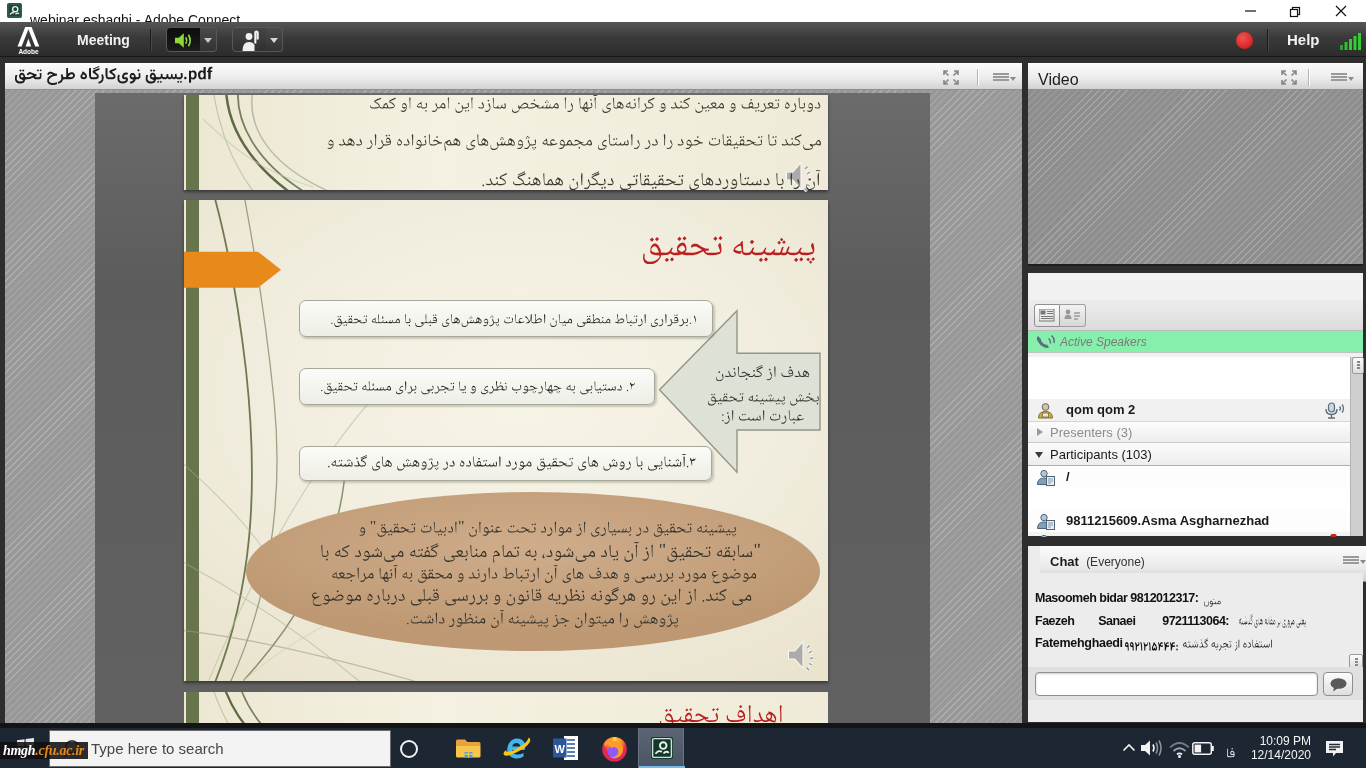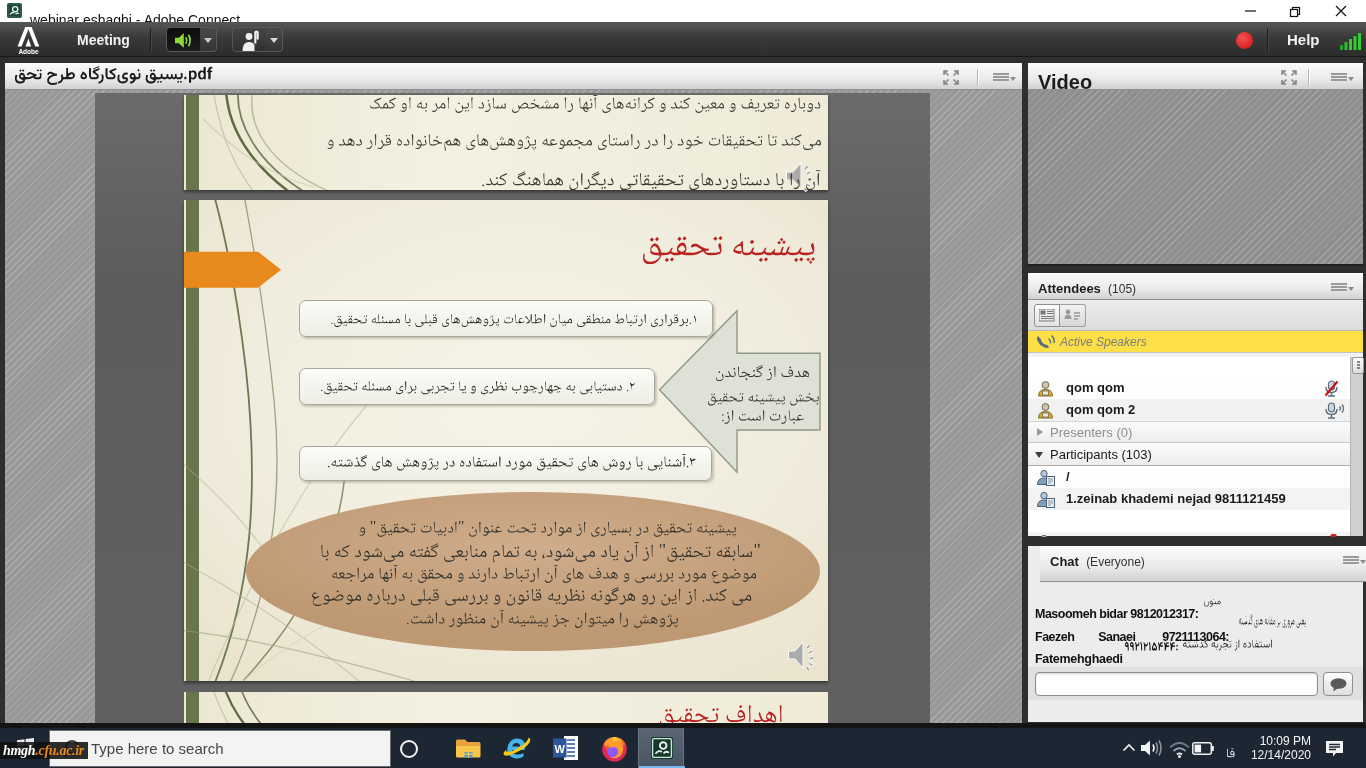--- a/index.html
+++ b/index.html
@@ -155,131 +155,109 @@
   <g stroke="#fff" stroke-width="3.6" fill="none">
       <path d="M22 9 L24.5 6.5 M24 14 L27 12 M25 19.5 L28 19 M24 24.5 L27 26 M21.5 28.5 L24 31"></path>
     </g>
   <g stroke="#a9a9a9" stroke-width="1.8" fill="none">
       <path d="M22 9 L24.5 6.5 M24 14 L27 12 M25 19.5 L28 19 M24 24.5 L27 26 M21.5 28.5 L24 31"></path>
     </g>
 </svg>
 
 <div class="abs" style="left:1028px;top:63px;width:335px;height:205px">
   <div class="podhead abs" style="left:0;top:0;width:335px;height:27px">
-    <div class="ph-title" style="font-weight:bold;font-size:20px">Video</div>
+    <div class="ph-title" style="font-weight:normal;font-size:16px">Video</div>
     <svg class="abs" style="left:253px;top:6px" width="16" height="15" viewBox="0 0 16 15">
       <g stroke="#868686" stroke-width="1.6" fill="none">
         <path d="M1 5 L1 1 L5 1 M1 1 L5.5 5.5"></path>
           <path d="M11 1 L15 1 L15 5 M15 1 L10.5 5.5"></path>
         <path d="M1 10 L1 14 L5 14 M1 14 L5.5 9.5"></path>
           <path d="M15 10 L15 14 L11 14 M15 14 L10.5 9.5"></path>
       </g>
     </svg>
     <div class="sep-v" style="left:280px"></div>
     <div class="menuico" style="left:303px">
         <i></i>
         <i></i>
         <i></i>
       </div>
   </div>
   <div class="abs hatch" style="left:0;top:27px;width:335px;height:176px;background-color:#8e8e8e;border-bottom:2px solid #1f1f1f"></div>
 </div>
 
 <div class="abs" style="left:1028px;top:273px;width:335px;height:263px;background:#f1f1f1;font-size:13px;color:#1a1a1a">
-  <div class="podhead abs" style="left:0;top:0;width:335px;height:27px">
-    <div class="ph-title">Attendees&nbsp;&nbsp;<span class="ph-sub">(105)</span></div>
-    <div class="menuico" style="left:303px">
-        <i></i>
-        <i></i>
-        <i></i>
-      </div>
-  </div>
 
   <div class="abs" style="left:0;top:27px;width:335px;height:31px;background:linear-gradient(#ededed,#dcdcdc);border-bottom:1px solid #bbb">
     <div class="abs" style="left:6px;top:4px;width:26px;height:23px;background:linear-gradient(#fdfdfd,#e3e3e3);border:1px solid #8f8f8f;border-radius:3px 0 0 3px">
       <svg class="abs" style="left:4px;top:4px" width="16" height="13" viewBox="0 0 16 13">
         <rect x="0" y="0" width="15" height="12" fill="#e9e9e9" stroke="#777" stroke-width="1"></rect>
         <rect x="1.5" y="1.5" width="5" height="4" fill="#777"></rect>
         <path d="M8 2.5 H14 M8 4.5 H14 M2 7.5 H14 M2 9.5 H14" stroke="#777" stroke-width="1"></path>
       </svg>
     </div>
     <div class="abs" style="left:32px;top:4px;width:26px;height:23px;background:linear-gradient(#f2f2f2,#d7d7d7);border:1px solid #9f9f9f;border-left:none;border-radius:0 3px 3px 0">
       <svg class="abs" style="left:4px;top:4px" width="17" height="14" viewBox="0 0 17 14">
         <circle cx="4" cy="3" r="2.4" fill="#9a9a9a"></circle>
         <path d="M0.5 10 Q0.5 5.8 4 5.8 Q7.5 5.8 7.5 10 Z" fill="#9a9a9a"></path>
         <path d="M10 4 H16 M10 7 H16 M10 10 H14" stroke="#9a9a9a" stroke-width="1.4"></path>
       </svg>
     </div>
   </div>
 
-  <div class="abs" style="left:0;top:58px;width:335px;height:22px;background:#fde047;border-bottom:1px solid #c2c2c2">
+  <div class="abs" style="left:0;top:58px;width:335px;height:22px;background:#86efac;border-bottom:1px solid #c2c2c2">
     <svg class="abs" style="left:7px;top:3px" width="20" height="16" viewBox="0 0 20 16">
       <path d="M3 2 Q1 4 2.5 7 Q4.5 11 8.5 13 Q12 14.8 14 13.5 L12 10.5 Q10.5 11.2 8 9.2 Q5.5 7.2 6 5.2 Z" fill="#5d6f7e"></path>
       <path d="M13.5 4.5 Q16 6.5 15.5 9.5 M16.5 1.5 Q20 4.5 19 9" stroke="#5d6f7e" stroke-width="1.5" fill="none"></path>
     </svg>
     <div class="abs" style="left:32px;top:4px;font-style:italic;color:#7b7b7b;font-size:12px">Active Speakers</div>
   </div>
 
   <div class="abs" style="left:0;top:84px;width:335px;height:179px;background:#fff">
 
-    <div class="abs" style="left:0;top:20px;width:322px;height:22px;background:#fdfdfd">
-      <svg class="abs" style="left:9px;top:3px" width="17" height="17" viewBox="0 0 17 17">
-        <circle cx="8.5" cy="5" r="3.4" fill="#cfc4a9" stroke="#6f6a58" stroke-width="1"></circle>
-        <path d="M1.5 16 Q1.5 9.5 8.5 9.5 Q15.5 9.5 15.5 16 Z" fill="#d8a938" stroke="#8a6d1f" stroke-width="1"></path>
-        <rect x="5.5" y="11" width="6" height="4" fill="#efe7d2" stroke="#6f6a58" stroke-width=".8"></rect>
-      </svg>
-      <div class="abs" style="left:38px;top:3px;font-weight:bold">qom qom</div>
-      <svg class="abs" style="left:294px;top:2px" width="20" height="20" viewBox="0 0 20 20">
-        <rect x="6.5" y="2" width="6" height="9" rx="3" fill="#cdd6de" stroke="#5b6d7c" stroke-width="1.2"></rect>
-        <path d="M4 8 Q4 13.5 9.5 13.5 Q15 13.5 15 8" fill="none" stroke="#5b6d7c" stroke-width="1.4"></path>
-        <path d="M9.5 13.5 V16.5 M6 17 H13" stroke="#5b6d7c" stroke-width="1.4"></path>
-        <path d="M3.5 16.5 L15.5 2.5" stroke="#cc1111" stroke-width="2.2"></path>
-      </svg>
-    </div>
     <div class="abs" style="left:0;top:42px;width:322px;height:22px;background:#f1f1f1">
       <svg class="abs" style="left:9px;top:3px" width="17" height="17" viewBox="0 0 17 17">
         <circle cx="8.5" cy="5" r="3.4" fill="#cfc4a9" stroke="#6f6a58" stroke-width="1"></circle>
         <path d="M1.5 16 Q1.5 9.5 8.5 9.5 Q15.5 9.5 15.5 16 Z" fill="#d8a938" stroke="#8a6d1f" stroke-width="1"></path>
         <rect x="5.5" y="11" width="6" height="4" fill="#efe7d2" stroke="#6f6a58" stroke-width=".8"></rect>
       </svg>
       <div class="abs" style="left:38px;top:3px;font-weight:bold">qom qom 2</div>
       <svg class="abs" style="left:294px;top:2px" width="24" height="20" viewBox="0 0 24 20">
         <rect x="6.5" y="2" width="6" height="9" rx="3" fill="#cdd6de" stroke="#5b6d7c" stroke-width="1.2"></rect>
         <path d="M4 8 Q4 13.5 9.5 13.5 Q15 13.5 15 8" fill="none" stroke="#5b6d7c" stroke-width="1.4"></path>
         <path d="M9.5 13.5 V16.5 M6 17 H13" stroke="#5b6d7c" stroke-width="1.4"></path>
         <path d="M17.5 5.5 Q19.5 7.5 17.5 9.5 M20 3.5 Q23 7.5 20 11.5" stroke="#5b6d7c" stroke-width="1.3" fill="none"></path>
       </svg>
     </div>
 
     <div class="abs" style="left:0;top:64px;width:335px;height:22px;background:linear-gradient(#fcfcfc,#ededed);border-bottom:1px solid #c9c9c9;border-top:1px solid #d5d5d5">
       <div class="abs" style="left:9px;top:6px;width:0;height:0;border:4.5px solid transparent;border-left:6px solid #9a9a9a"></div>
-      <div class="abs" style="left:22px;top:3px;color:#8d8d8d">Presenters (0)</div>
+      <div class="abs" style="left:22px;top:3px;color:#8d8d8d">Presenters (3)</div>
     </div>
 
     <div class="abs" style="left:0;top:86px;width:335px;height:23px;background:linear-gradient(#fcfcfc,#ededed);border-bottom:1px solid #adadad">
       <div class="abs" style="left:7px;top:9px;width:0;height:0;border:4.5px solid transparent;border-top:6px solid #3c3c3c"></div>
       <div class="abs" style="left:22px;top:4px">Participants (103)</div>
     </div>
     <div class="abs" style="left:0;top:109px;width:322px;height:22px;background:#fdfdfd">
       <svg class="abs" style="left:9px;top:3px" width="18" height="17" viewBox="0 0 18 17">
         <circle cx="7" cy="4.6" r="3.2" fill="#b7c6d4" stroke="#4d657a" stroke-width="1"></circle>
         <path d="M0.5 15.5 Q0.5 9 7 9 Q13.5 9 13.5 15.5 Z" fill="#7fa0bb" stroke="#4d657a" stroke-width="1"></path>
         <rect x="9.5" y="7.5" width="8" height="9" fill="#e9edf0" stroke="#4d657a" stroke-width="1"></rect>
         <path d="M11 10 H16 M11 12 H16 M11 14 H14" stroke="#8a97a2" stroke-width="1"></path>
       </svg>
       <div class="abs" style="left:38px;top:3px;font-weight:bold">/</div>
     </div>
-    <div class="abs" style="left:0;top:131px;width:322px;height:22px;background:#f3f3f3">
+    <div class="abs" style="left:0;top:153px;width:322px;height:22px;background:#fdfdfd">
       <svg class="abs" style="left:9px;top:3px" width="18" height="17" viewBox="0 0 18 17">
         <circle cx="7" cy="4.6" r="3.2" fill="#b7c6d4" stroke="#4d657a" stroke-width="1"></circle>
         <path d="M0.5 15.5 Q0.5 9 7 9 Q13.5 9 13.5 15.5 Z" fill="#7fa0bb" stroke="#4d657a" stroke-width="1"></path>
         <rect x="9.5" y="7.5" width="8" height="9" fill="#e9edf0" stroke="#4d657a" stroke-width="1"></rect>
         <path d="M11 10 H16 M11 12 H16 M11 14 H14" stroke="#8a97a2" stroke-width="1"></path>
       </svg>
-      <div class="abs" style="left:38px;top:3px;font-weight:bold">1.zeinab khademi nejad 9811121459</div>
+      <div class="abs" style="left:38px;top:3px;font-weight:bold">9811215609.Asma Asgharnezhad</div>
     </div>
     <div class="abs" style="left:0;top:175px;width:322px;height:4px;background:#f3f3f3">
       <svg class="abs" style="left:9px;top:2px" width="18" height="3" viewBox="0 0 18 3">
           <circle cx="7" cy="4.6" r="3.2" fill="#b7c6d4" stroke="#4d657a" stroke-width="1"></circle>
         </svg>
       <svg class="abs" style="left:296px;top:1px" width="16" height="4" viewBox="0 0 16 4">
           <rect x="6.5" y="1" width="6" height="3" rx="1.5" fill="#cc2222"></rect>
         </svg>
     </div>
 
@@ -293,21 +271,21 @@
 
 <div class="abs" style="left:1028px;top:546px;width:335px;height:176px;background:#ececec">
   <div class="podhead abs" style="left:12px;top:0;width:335px;height:36px">
     <div class="ph-title">Chat&nbsp;&nbsp;<span class="ph-sub">(Everyone)</span></div>
     <div class="menuico" style="left:303px">
         <i></i>
         <i></i>
         <i></i>
       </div>
   </div>
-  <div class="abs" style="left:0;top:43px;width:335px;height:94px;background:#ececec;font-size:13px;font-weight:bold;color:#111;white-space:pre">
+  <div class="abs" style="left:0;top:27px;width:335px;height:94px;background:#ececec;font-size:13px;font-weight:bold;color:#111;white-space:pre">
     <div class="abs" style="left:7px;top:18px;font-size:12.5px;letter-spacing:-0.5px">Masoomeh bidar 9812012317:</div>
     <div class="abs" style="left:7px;top:41px;font-size:12.5px;letter-spacing:-0.5px">Faezeh&nbsp;&nbsp;&nbsp;&nbsp;&nbsp;&nbsp;&nbsp;&nbsp;Sanaei&nbsp;&nbsp;&nbsp;&nbsp;&nbsp;&nbsp;&nbsp;&nbsp;&nbsp;9721113064:</div>
     <div class="abs" style="left:7px;top:63px;font-size:12.5px;letter-spacing:-0.3px">Fatemehghaedi</div>
     <div class="abs" style="left:321px;top:81px;width:14px;height:15px;background:linear-gradient(#fdfdfd,#dcdcdc);border:1px solid #9a9a9a;border-radius:2px">
       <div style="position:absolute;left:5px;top:3px;width:3px;height:1.5px;background:#888;box-shadow:0 3px 0 #888,0 6px 0 #888"></div>
     </div>
   </div>
   <div class="abs" style="left:0;top:121px;width:335px;height:33px;background:#e0e0e0">
     <div class="abs" style="left:7px;top:5px;width:283px;height:24px;background:#fff;border:1px solid #8f8f8f;border-radius:4px;box-shadow:inset 0 1px 2px rgba(0,0,0,.2)"></div>
     <div class="abs" style="left:295px;top:5px;width:30px;height:24px;background:linear-gradient(#fdfdfd,#dedede);border:1px solid #8f8f8f;border-radius:4px">

